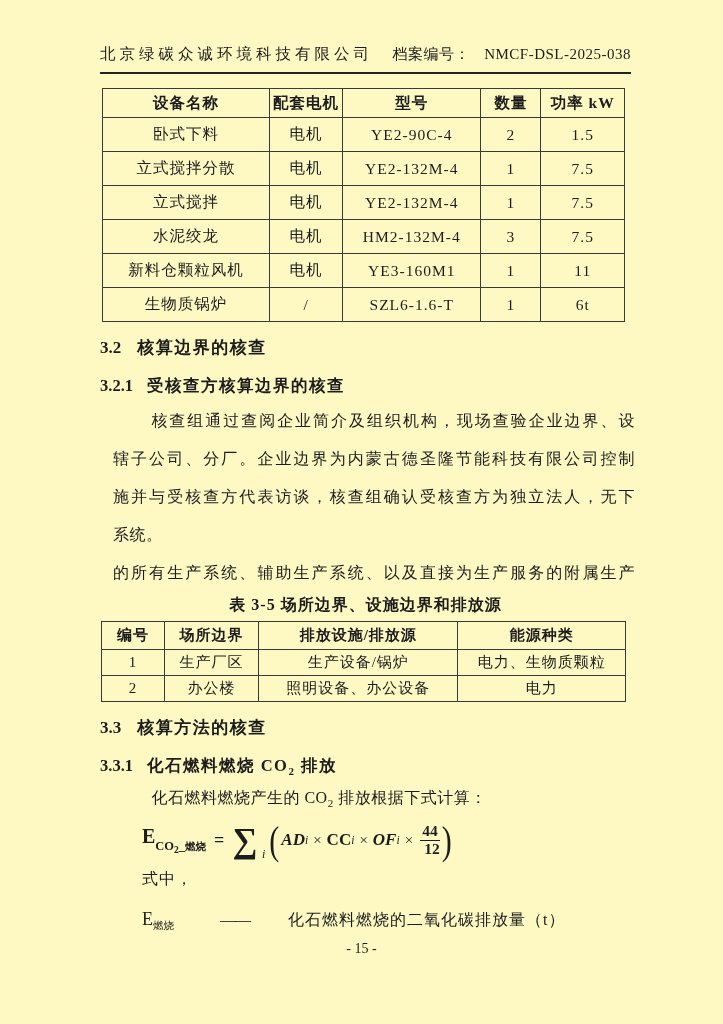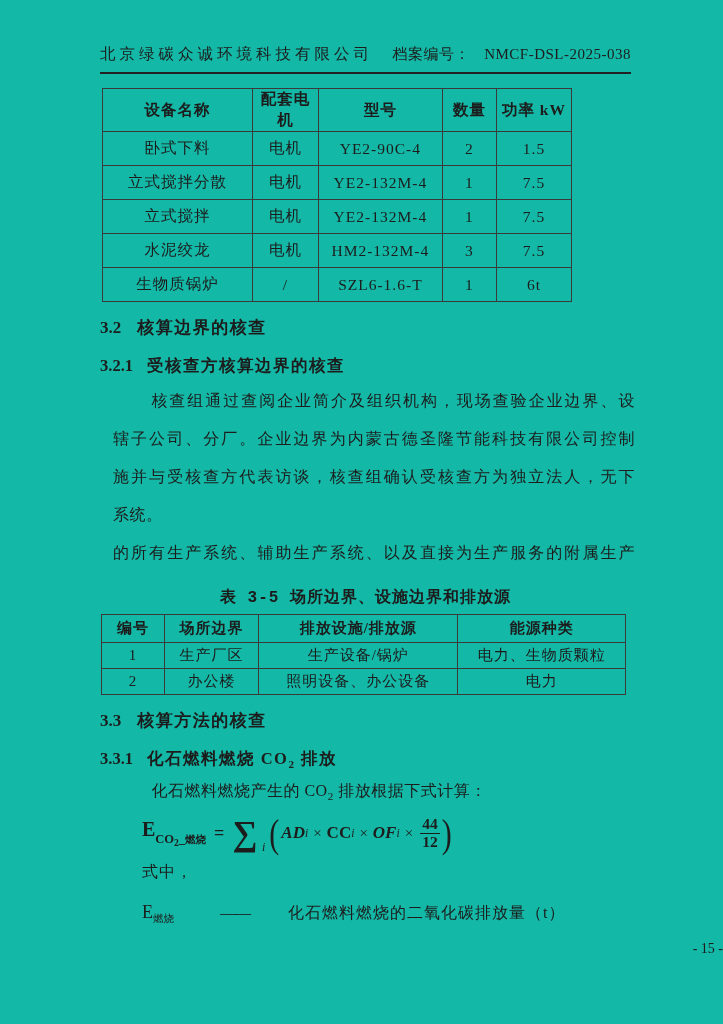--- a/index.html
+++ b/index.html
@@ -6,57 +6,57 @@
   html, body { background: #ffffff; }
   body {
     width: 723px; height: 1024px;
     font-family: "Liberation Serif", "DejaVu Serif", serif;
     color: #1c1c1c;
   }
   .page {
     position: relative;
     width: 723px; height: 1024px;
     padding: 44px 92px 0 100px;
-    background: #14b8a6;
+    background: #fef9c3;
     overflow: hidden;
   }
   
   .doc-header {
     display: flex; justify-content: space-between; align-items: baseline;
     border-bottom: 2px solid #222;
     padding-bottom: 7px;
   }
   .company { font-size: 15.5px; letter-spacing: 4px; }
   .file-no { font-size: 15px; letter-spacing: 0.5px; }
   .file-no .num { font-family: "Liberation Serif", serif; margin-left: 10px; }
 
   
   table { border-collapse: collapse; table-layout: fixed; }
   td, th { border: 1.4px solid #3a3a3a; text-align: center; vertical-align: middle; font-weight: normal; }
-  .tbl-equip { width: 470px; margin: 14px auto 0 2px; font-size: 15.5px; }
+  .tbl-equip { width: 523px; margin: 14px auto 0 2px; font-size: 15.5px; }
   .tbl-equip th { font-weight: bold; height: 29px; letter-spacing: 1px; }
   .tbl-equip td { height: 34px; letter-spacing: 1px; }
   .tbl-sites { width: 525px; margin: 3px auto 0 1px; font-size: 15px; }
   .tbl-sites th { font-weight: bold; height: 28px; letter-spacing: 1px; }
   .tbl-sites td { height: 26px; letter-spacing: 1px; }
 
   
   .h2 { font-size: 17px; font-weight: bold; margin-top: 14px; letter-spacing: 1.5px; }
   .h2 .h-num { margin-right: 16px; letter-spacing: 0; }
   .h3 { font-size: 16.5px; font-weight: bold; margin-top: 16px; letter-spacing: 1.5px; }
   .h3 .h-num { margin-right: 14px; letter-spacing: 0; }
   sub.co2 { font-size: 11px; }
 
   
   .para { margin-top: 5px; font-size: 16px; width: 522px; margin-left: 13px; }
   .para-line { line-height: 38px; text-align: justify; text-align-last: justify; letter-spacing: 0.5px; }
   .para-line.first { text-indent: 2.4em; }
   .para-line.last { text-align-last: left; }
 
-  .tbl-caption { text-align: center; font-weight: bold; font-size: 16px; margin-top: 13px; line-height: 26px; letter-spacing: 1px; font-family: Liberation Mono, monospace; }
+  .tbl-caption { text-align: center; font-weight: bold; font-size: 16px; margin-top: 0; line-height: 26px; letter-spacing: 1px; }
 
   .intro-line { margin-top: 11px; margin-left: 13px; font-size: 16px; line-height: 20px; text-indent: 2.4em; letter-spacing: 0.5px; }
 
   
   .formula {
     margin: 10px 0 0 42px;
     display: inline-flex; align-items: center;
     font-size: 17px;
   }
   .f-lhs { font-weight: bold; font-size: 20px; }
@@ -64,32 +64,32 @@
   .f-subsub { font-size: 9.5px; vertical-align: -3px; }
   .f-sub-cjk { font-size: 10.5px; }
   .f-eq { font-weight: bold; margin: 0 8px; font-size: 18px; }
   .f-sigma { position: relative; font-size: 35px; line-height: 0.9; font-weight: bold; margin-right: 10px; }
   .f-sigma-i { position: absolute; right: -8px; bottom: -4px; font-size: 12px; font-style: italic; font-weight: normal; }
   .f-paren { font-size: 30px; font-weight: 400; line-height: 1; transform: scaleY(1.35); margin: 0 2px; }
   .f-var { font-style: italic; font-weight: bold; }
   .f-rom { font-weight: bold; }
   .f-isub { font-size: 11.5px; font-style: italic; vertical-align: -4px; }
   .f-times { margin: 0 5px; font-size: 15px; }
-  .frac { display: inline-flex; flex-direction: column; align-items: center; line-height: 1.05; font-weight: bold; font-size: 15.5px; margin-left: 2px; }
+  .frac { display: inline-flex; flex-direction: column; align-items: flex-end; line-height: 1.05; font-weight: bold; font-size: 15.5px; margin-left: 2px; }
   .frac .num { border-bottom: 1.6px solid #1c1c1c; padding: 0 2px; }
 
   .shizhong { margin: 8px 0 0 42px; font-size: 16px; line-height: 28px; letter-spacing: 1px; }
 
   .definition { margin: 12px 0 0 42px; font-size: 16px; line-height: 28px; display: flex; align-items: baseline; gap: 24px; }
   .def-sym { font-size: 18px; }
   .def-sym-sub { font-size: 10.5px; vertical-align: -4px; }
   .def-dash { margin: 0 14px 0 22px; letter-spacing: -1px; }
   .def-text { letter-spacing: 1px; }
 
-  .page-num { position: absolute; top: 941px; left: 0; width: 723px; text-align: right; font-size: 14px; }
+  .page-num { position: absolute; top: 941px; left: 0; width: 723px; text-align: center; font-size: 14px; }
 </style>
 </head>
 <body>
 
 <div class="page">
 
   <div class="doc-header">
     <span class="company">北京绿碳众诚环境科技有限公司</span>
     <span class="file-no">
       <span>档案编号：</span>
@@ -133,20 +133,27 @@
       <td>YE2-132M-4</td>
       <td>1</td>
       <td>7.5</td>
     </tr>
     <tr>
       <td>水泥绞龙</td>
       <td>电机</td>
       <td>HM2-132M-4</td>
       <td>3</td>
       <td>7.5</td>
+    </tr>
+    <tr>
+      <td>新料仓颗粒风机</td>
+      <td>电机</td>
+      <td>YE3-160M1</td>
+      <td>1</td>
+      <td>11</td>
     </tr>
     <tr>
       <td>生物质锅炉</td>
       <td>/</td>
       <td>SZL6-1.6-T</td>
       <td>1</td>
       <td>6t</td>
     </tr>
   </tbody>
     </table>

